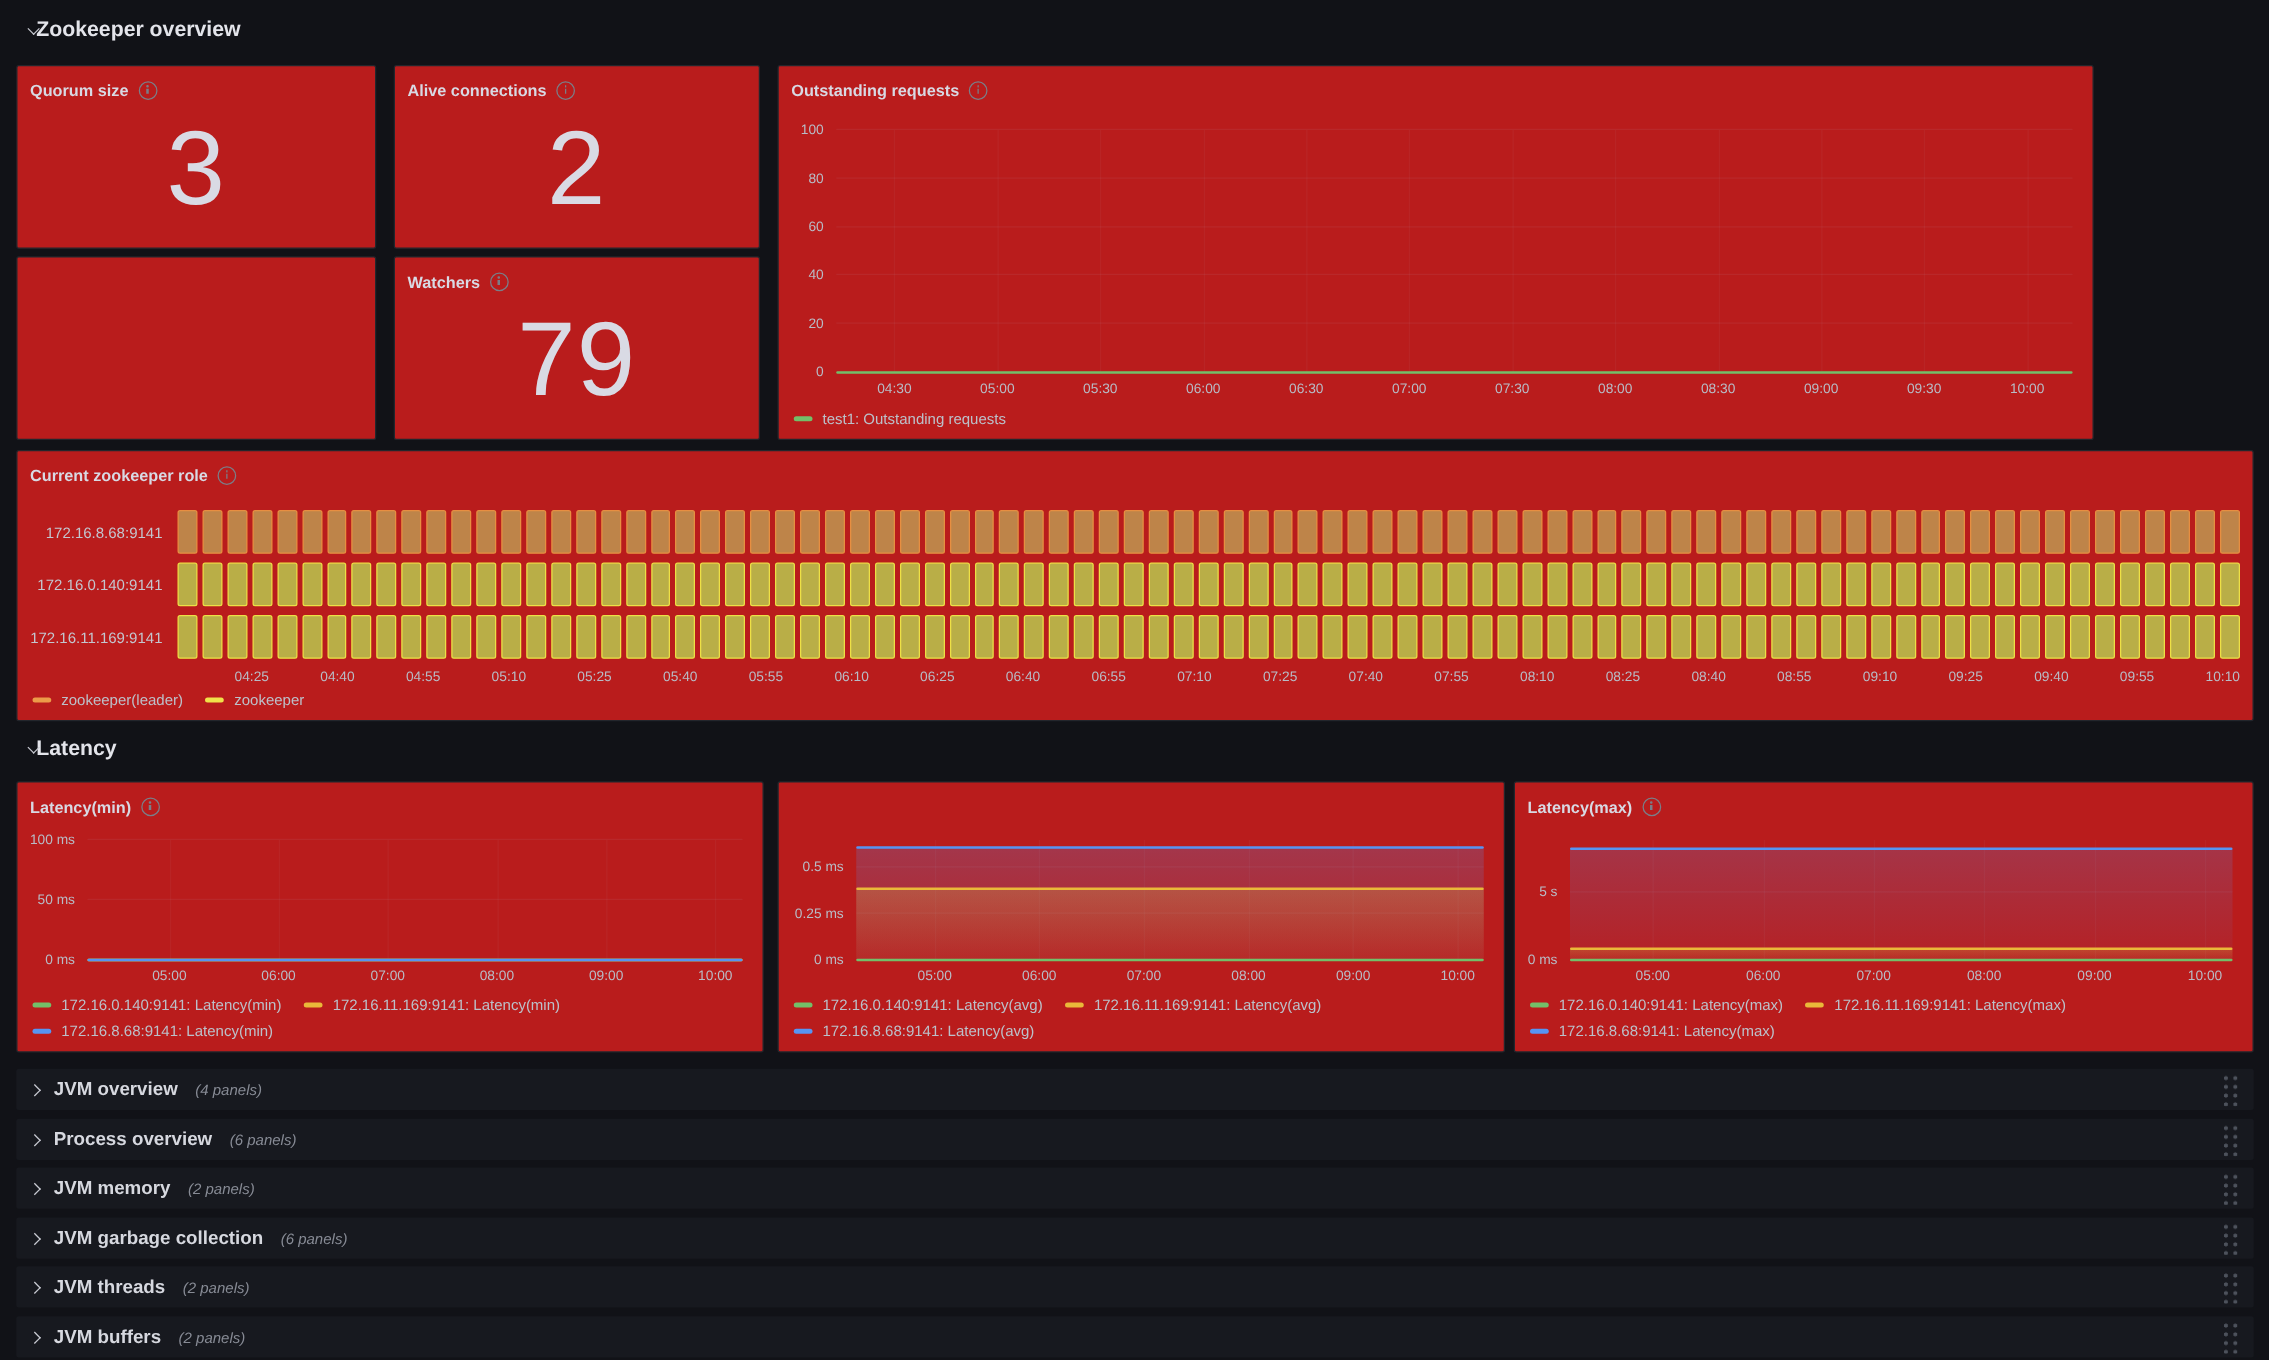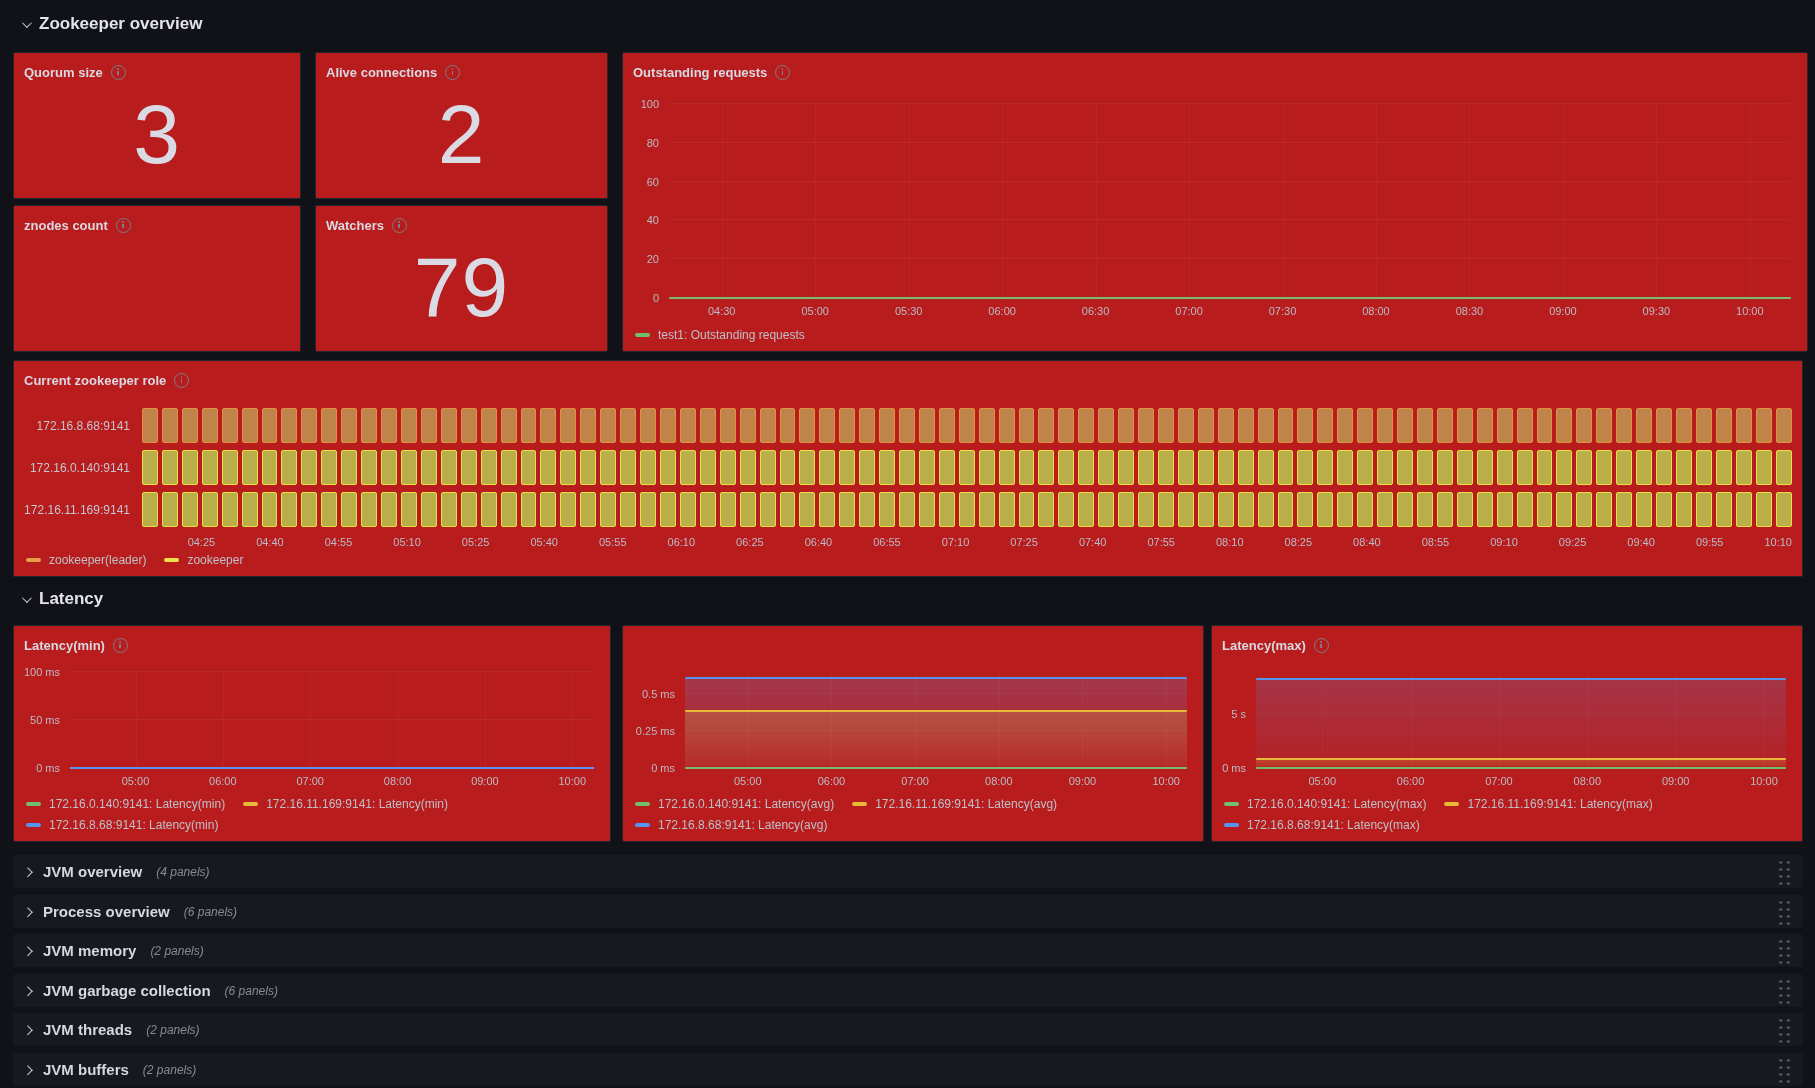--- a/index.html
+++ b/index.html
@@ -15,35 +15,35 @@
   .info-icon{position:relative;width:13px;height:13px;border:1px solid #7A7E88;border-radius:50%;flex:0 0 auto;}
   .info-icon::before{content:"";position:absolute;left:5.4px;top:2.5px;width:1.6px;height:1.6px;background:#7A7E88;border-radius:50%;}
   .info-icon::after{content:"";position:absolute;left:5.4px;top:5.2px;width:1.6px;height:4.6px;background:#7A7E88;}
 
   
   .chev{display:inline-block;width:6px;height:6px;border-right:1.8px solid #C9CBD3;border-bottom:1.8px solid #C9CBD3;flex:0 0 auto;}
   .chev.down{transform:rotate(45deg) translateY(-2px);}
   .chev.right{transform:rotate(-45deg) translateX(-1px);}
 
   
-  .section-header{position:absolute;display:flex;align-items:center;gap:10px;cursor:pointer;}
+  .section-header{position:absolute;display:flex;align-items:center;cursor:pointer;}
   .section-title{font-size:17px;font-weight:700;color:#E3E4EA;}
   #sec-zk{left:22px;top:14px;}
   #sec-lat{left:22px;top:589px;}
 
   
   .p-quorum  {left:13px; top:52px; width:288px;height:147px;}
   .p-alive   {left:315px;top:52px; width:293px;height:147px;}
   .p-znodes  {left:13px; top:205px;width:288px;height:147px;}
   .p-watchers{left:315px;top:205px;width:293px;height:147px;}
   .stat-value{position:absolute;left:0;right:0;top:24px;bottom:6px;display:flex;align-items:center;justify-content:center;
               font-size:84px;font-weight:500;color:#D9DAE4;letter-spacing:1px;}
 
   
-  .p-outstanding{left:622px; top:52px; width:1186px;height:300px;--ylw:46px;--pt:51px;--ph:194px;}
+  .p-outstanding{left:622px; top:52px; width:1053px;height:300px;--ylw:46px;--pt:51px;--ph:194px;}
   .p-lat-min    {left:13px;  top:625px;width:598px; height:217px;--ylw:56px;--pt:46px;--ph:96px;}
   .p-lat-avg    {left:622px; top:625px;width:582px; height:217px;--ylw:62px;--pt:46px;--ph:96px;}
   .p-lat-max    {left:1211px;top:625px;width:592px; height:217px;--ylw:44px;--pt:46px;--ph:96px;}
   .p-role       {left:13px;  top:360px;width:1790px;height:217px;}
 
   .plot{position:absolute;left:var(--ylw);right:16px;top:var(--pt);height:var(--ph);}
   .gl-h{position:absolute;left:0;right:0;height:1px;background:rgba(204,204,220,0.07);}
   .gl-v{position:absolute;top:0;bottom:0;width:1px;background:rgba(204,204,220,0.05);}
   .series-line{position:absolute;left:0;right:0;height:2px;border-radius:1px;}
   .fill{position:absolute;left:0;right:0;bottom:0;}
@@ -92,24 +92,20 @@
   <div class="stat-value">3</div>
 </div>
 <div class="panel p-alive">
   <div class="panel-header">
     <span class="panel-title">Alive connections</span>
     <span class="info-icon"></span>
   </div>
   <div class="stat-value">2</div>
 </div>
 <div class="panel p-znodes">
-  <div class="panel-header">
-    <span class="panel-title">znodes count</span>
-    <span class="info-icon"></span>
-  </div>
 </div>
 <div class="panel p-watchers">
   <div class="panel-header">
     <span class="panel-title">Watchers</span>
     <span class="info-icon"></span>
   </div>
   <div class="stat-value">79</div>
 </div>
 
 <div class="panel p-outstanding">

